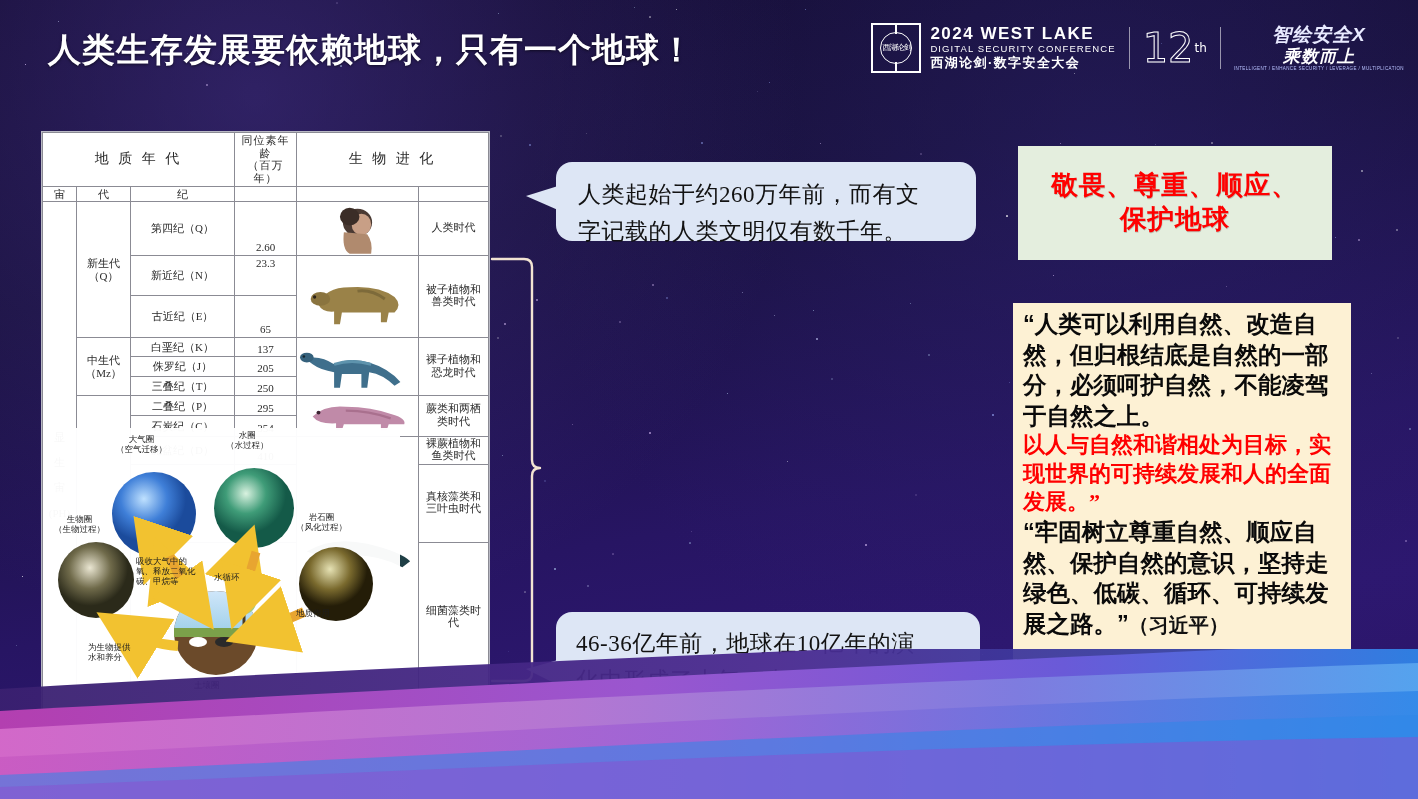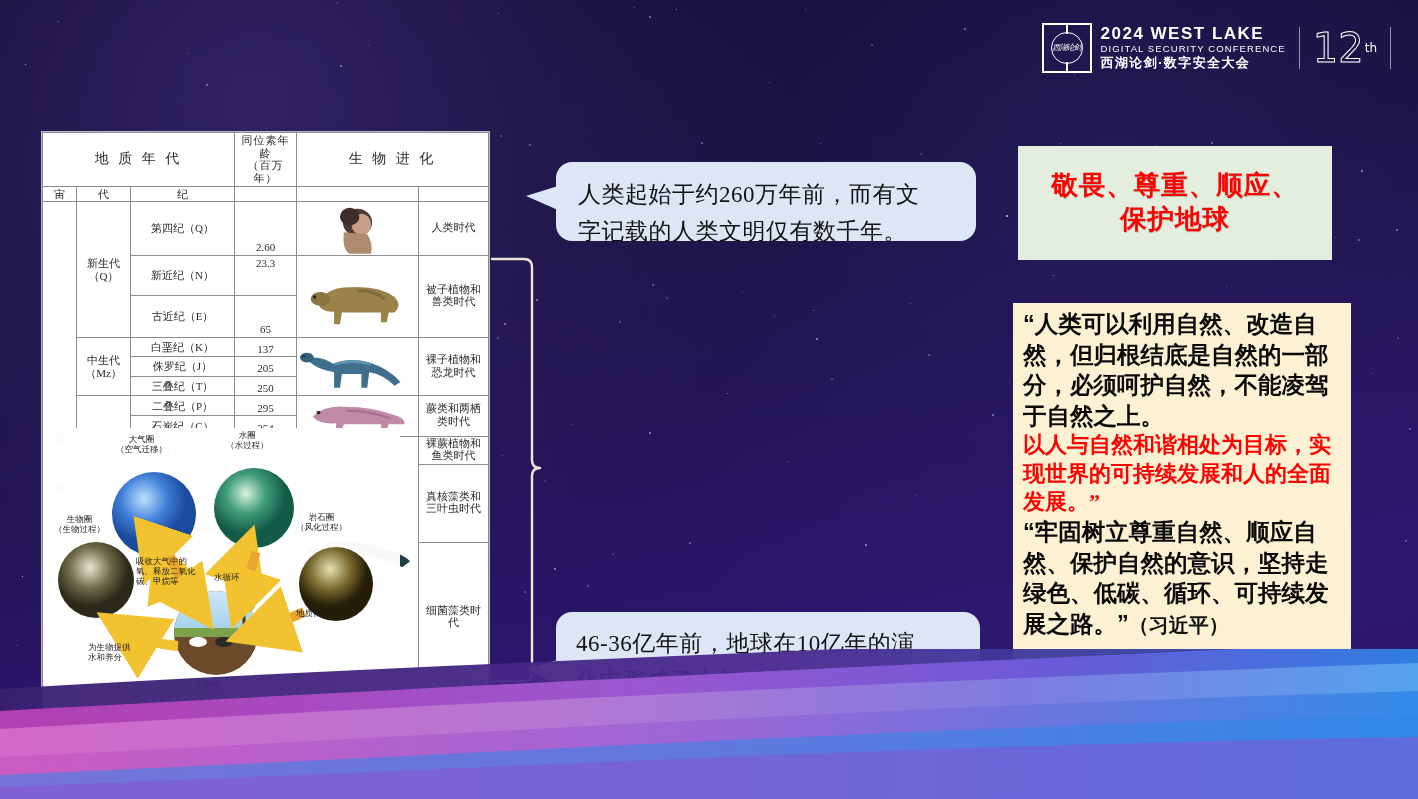--- a/index.html
+++ b/index.html
@@ -27,21 +27,21 @@
     letter-spacing:1px;white-space:nowrap;
     text-shadow:0 1px 3px rgba(0,0,0,.55);
   }
   .brandbar{
     position:absolute;right:14px;top:20px;height:56px;
     display:flex;align-items:center;gap:0;
   }
   .bmark{
     width:46px;height:46px;border:2px solid #ffffff;
     display:flex;align-items:center;justify-content:center;
-    margin-right:9px;position:relative;font-style:italic;
+    margin-right:9px;position:relative;
   }
   .bmark .inner{
     width:30px;height:30px;border:1.5px solid #ffffff;border-radius:50%;
     display:flex;align-items:center;justify-content:center;
     font-size:8px;color:#fff;line-height:1;letter-spacing:-1px;
   }
   .bmark:before,.bmark:after{
     content:"";position:absolute;background:#fff;
   }
   .bmark:before{width:2px;height:10px;top:-1px;left:50%;transform:translateX(-50%);}
@@ -348,36 +348,42 @@
       <i style="width: 1.4px; height: 1.4px; left: 410px; top: 497px; background: rgb(207, 214, 255); opacity: 0.69;"></i>
       <i style="width: 1.7px; height: 1.7px; left: 1169px; top: 658px; background: rgb(159, 176, 255); opacity: 0.23;"></i>
       <i style="width: 2.1px; height: 2.1px; left: 1409px; top: 428px; background: rgb(191, 224, 255); opacity: 0.5;"></i>
       <i style="width: 1.9px; height: 1.9px; left: 354px; top: 390px; background: rgb(255, 255, 255); opacity: 0.54;"></i>
       <i style="width: 2.3px; height: 2.3px; left: 81px; top: 612px; background: rgb(255, 255, 255); opacity: 0.59;"></i>
       <i style="width: 1.3px; height: 1.3px; left: 413px; top: 134px; background: rgb(255, 255, 255); opacity: 0.73;"></i>
       <i style="width: 2.4px; height: 2.4px; left: 529px; top: 679px; background: rgb(191, 224, 255); opacity: 0.46;"></i>
       <i style="width: 0.6px; height: 0.6px; left: 442px; top: 135px; background: rgb(227, 200, 255); opacity: 0.45;"></i>
     </div>
 
+  <div class="title">人类生存发展要依赖地球，只有一个地球！</div>
 
   <div class="brandbar">
     <div class="bmark">
       <div class="inner">西湖论剑</div>
     </div>
     <div class="btext">
       <span class="l1">2024 WEST LAKE</span>
       <span class="l2">DIGITAL SECURITY CONFERENCE</span>
       <span class="l3">西湖论剑·数字安全大会</span>
     </div>
     <div class="vsep"></div>
     <div class="twelve">
       <span>12</span>
         <sup>th</sup>
     </div>
     <div class="vsep"></div>
+    <div class="slogan">
+      <span class="s1">智绘安全X</span>
+      <span class="s2">乘数而上</span>
+      <span class="tiny">INTELLIGENT / ENHANCE SECURITY / LEVERAGE / MULTIPLICATION</span>
+    </div>
   </div>
 
   <div class="chartimg">
     <table class="geo-table">
       <colgroup>
         <col class="col-eon">
           <col class="col-era">
           <col class="col-per">
         <col class="col-age">
           <col class="col-pic">

